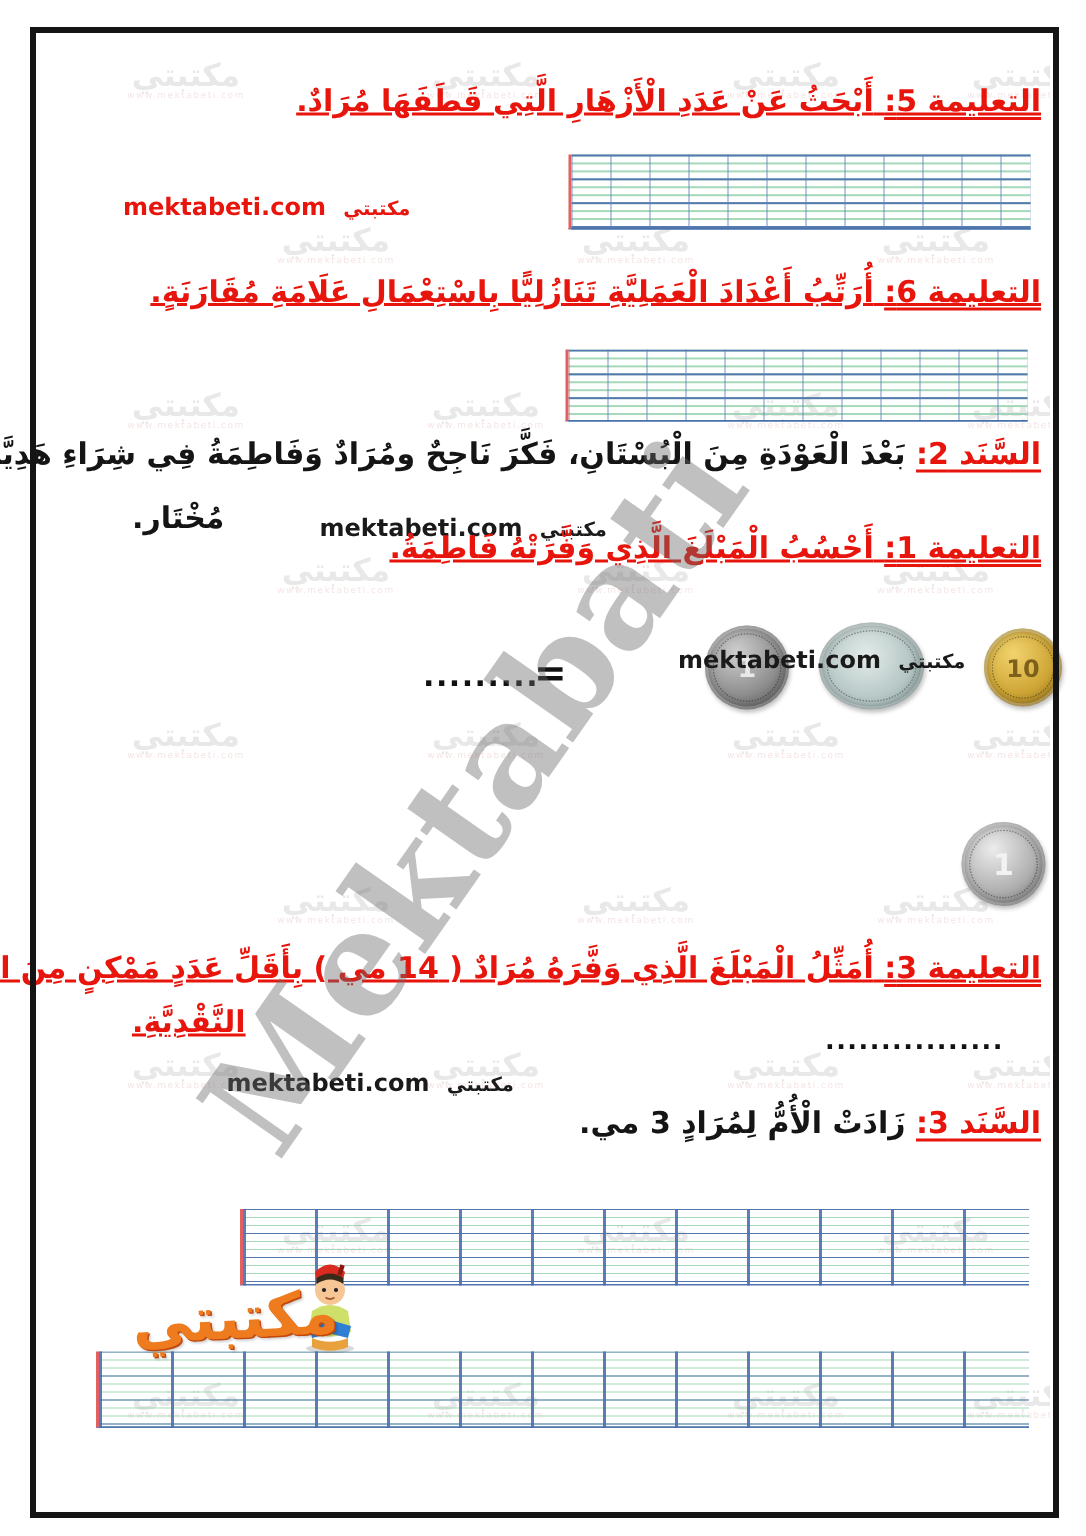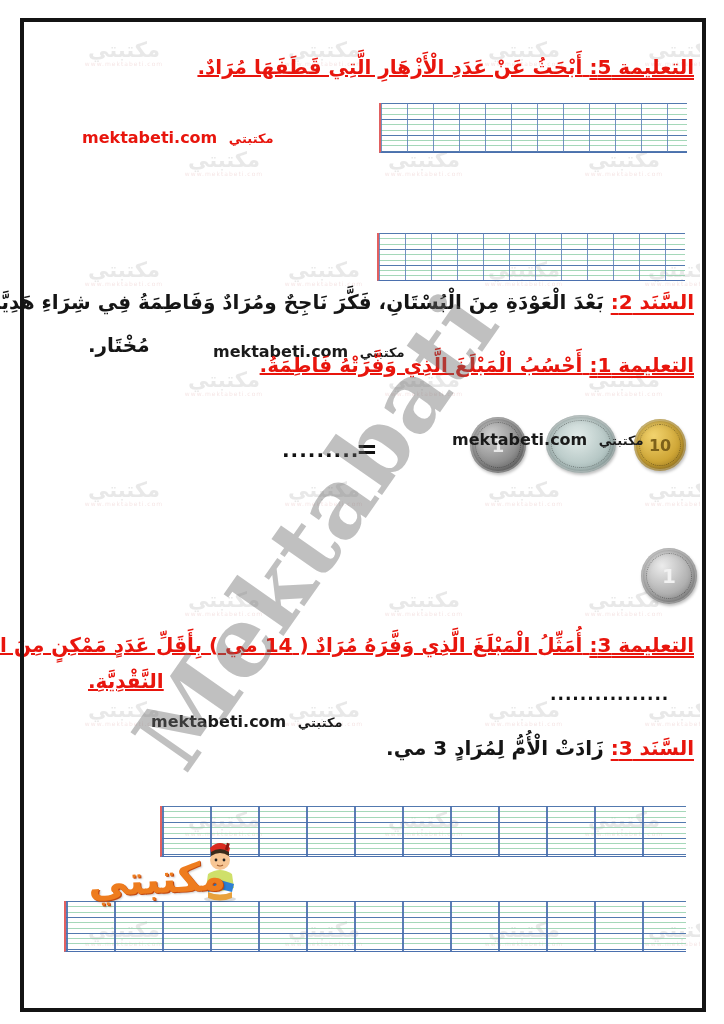--- a/index.html
+++ b/index.html
@@ -219,20 +219,24 @@
     <span>أَبْحَثُ عَنْ عَدَدِ الْأَزْهَارِ الَّتِي قَطَفَهَا مُرَادٌ.</span>
   </div>
 
   <div class="abs seyes" style="left:379px; top:103px; width:306px; height:49px;"></div>
 
   <div class="abs brand red-b" style="left:82px; top:128px;">
     <span class="ar">مكتبتي</span>
     <span class="lat">mektabeti.com</span>
   </div>
 
+  <div class="abs line red" style="top:179px; right:30px;">
+    <span class="u">التعليمة 6:</span>
+    <span>أُرَتِّبُ أَعْدَادَ الْعَمَلِيَّةِ تَنَازُلِيًّا بِاسْتِعْمَالِ عَلَامَةِ مُقَارَنَةٍ.</span>
+  </div>
 
   <div class="abs seyes" style="left:377px; top:233px; width:306px; height:47px;"></div>
 
   <div class="abs line" style="top:287px; right:30px;">
     <span class="red u">السَّنَد 2:</span>
     <span class="blk">بَعْدَ الْعَوْدَةِ مِنَ الْبُسْتَانِ، فَكَّرَ نَاجِحٌ ومُرَادٌ وَفَاطِمَةُ فِي شِرَاءِ هَدِيَّةٍ لِلْعَمِّ</span>
   </div>
   <div class="abs line blk" style="top:330px; left:88px;">مُخْتَار.</div>
 
   <div class="abs brand blk-b" style="left:213px; top:342px;">
@@ -244,21 +248,21 @@
     <span class="u">التعليمة 1:</span>
     <span>أَحْسُبُ الْمَبْلَغَ الَّذِي وَفَّرَتْهُ فَاطِمَةُ.</span>
   </div>
 
   <div class="abs coin dark" style="left:470px; top:417px; width:56px; height:56px;">
     <span class="val">1</span>
   </div>
   <div class="abs coin alu" style="left:546px; top:415px; width:70px; height:58px;">
     <span class="val"></span>
   </div>
-  <div class="abs coin gold" style="left:634px; top:419px; width:52px; height:52px;">
+  <div class="abs coin gold" style="left:656px; top:419px; width:52px; height:52px;">
     <span class="val">10</span>
   </div>
   <div class="abs brand blk-b" style="left:452px; top:430px; z-index:3;">
     <span class="ar">مكتبتي</span>
     <span class="lat">mektabeti.com</span>
   </div>
   <div class="abs eq" style="left:356px; top:434px;">=</div>
   <div class="abs dots" style="left:282px; top:438px;">.........</div>
 
 

